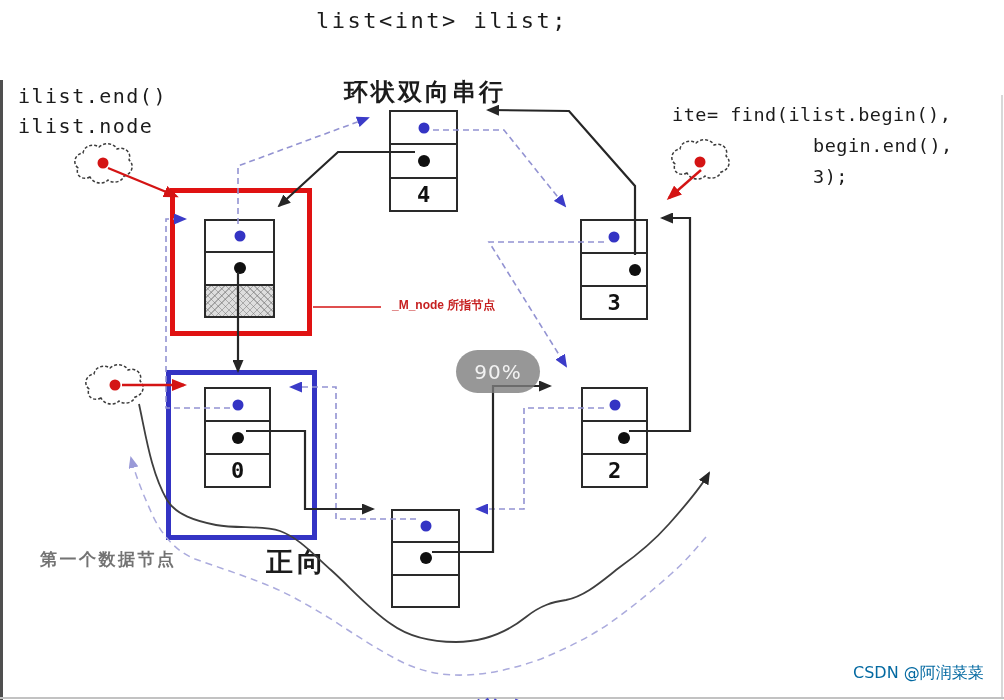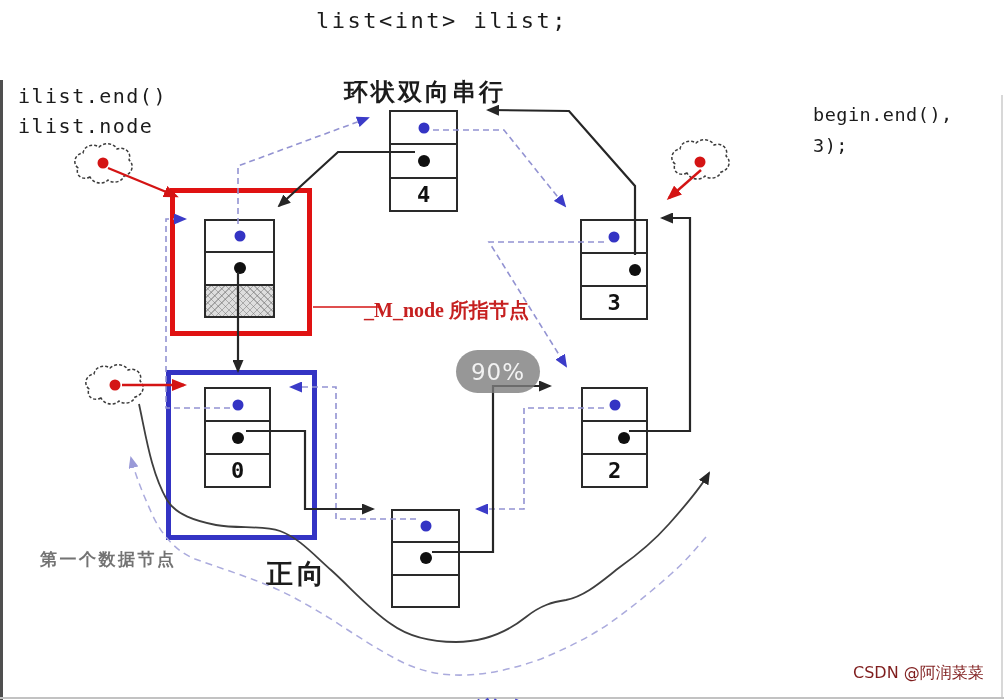--- a/index.html
+++ b/index.html
@@ -39,31 +39,31 @@
   #box-first{left:166px;top:370px;width:151px;height:170px;border:5px solid #3434c4;}
 
   
   #title-code{left:316px;top:8px;font-size:22px;letter-spacing:2.5px;}
   #title-sub{left:344px;top:44px;font-size:24px;font-weight:bold;letter-spacing:3px;color:#1b1b1b;margin-top:32px;}
   #lbl-end{left:18px;top:84px;font-size:20px;letter-spacing:1.5px;}
   #lbl-node{left:18px;top:114px;font-size:20px;letter-spacing:1.5px;text-align:center;}
   #lbl-begin{left:8px;top:338px;font-size:20px;letter-spacing:1.5px;}
   #code-find{left:672px;top:99px;font-size:18.5px;letter-spacing:.5px;line-height:31px;}
   #code-find .indent{padding-left:141px;}
-  #lbl-mnode{left:364px;top:297px;font-size:20px;font-weight:bold;color:#c62020;
-             font-family:Liberation Serif, serif;}
+  #lbl-mnode{left:392px;top:297px;font-size:12px;font-weight:bold;color:#c62020;
+             font-family:Liberation Sans, sans-serif;}
   #lbl-first{left:40px;top:548px;font-size:17px;letter-spacing:2.5px;color:#737373;font-weight:bold;}
-  #lbl-forward{left:266px;top:556px;font-size:27px;font-weight:bold;letter-spacing:4px;color:#1c1c1c;}
+  #lbl-forward{left:266px;top:544px;font-size:27px;font-weight:bold;letter-spacing:4px;color:#1c1c1c;}
   #lbl-reverse{left:436px;top:694px;font-size:27px;font-weight:bold;letter-spacing:3px;color:#4444cc;margin-left:39px;}
-  #watermark{left:853px;top:663px;font-size:16px;color:#7f1d1d;}
+  #watermark{left:853px;top:663px;font-size:16px;color:#0369a1;}
 
   
   #zoom-badge{left:456px;top:350px;width:84px;height:43px;border-radius:22px;
     background:rgba(125,125,125,.8);display:flex;align-items:center;justify-content:center;
-    color:#f2f2f2;font-size:23px;letter-spacing:1px;z-index:30;}
+    color:#f2f2f2;font-size:20px;letter-spacing:1px;z-index:30;}
 
   
   #edge-left{left:0;top:80px;width:3px;height:620px;background:#4f4f4f;}
   #edge-bottom{left:0;top:697px;width:1004px;height:2px;background:#c2c2c2;}
   #edge-right{left:1001px;top:95px;width:2px;height:602px;background:#d8d8d8;}
 
   svg.overlay{position:absolute;left:0;top:0;z-index:20;pointer-events:none;}
   .layer-boxes{z-index:10;}
   .layer-text{z-index:15;}
 </style>
@@ -228,20 +228,21 @@
     </g>
   </svg>
 
   <div class="abs mono layer-text" id="title-code">list&lt;int&gt; ilist;</div>
   <div class="abs layer-text" id="title-sub">环状双向串行</div>
 
   <div class="abs mono layer-text" id="lbl-end">ilist.end()</div>
   <div class="abs mono layer-text" id="lbl-node">ilist.node</div>
 
   <div class="abs mono layer-text" id="code-find">
+    <div>ite= find(ilist.begin(),</div>
     <div class="indent">begin.end(),</div>
     <div class="indent">3);</div>
   </div>
 
   <div class="abs layer-text" id="lbl-mnode">_M_node 所指节点</div>
   <div class="abs layer-text" id="lbl-first">第一个数据节点</div>
   <div class="abs layer-text" id="lbl-forward">正向</div>
   <div class="abs layer-text" id="lbl-reverse">逆向</div>
 
   <div class="abs" id="zoom-badge">

